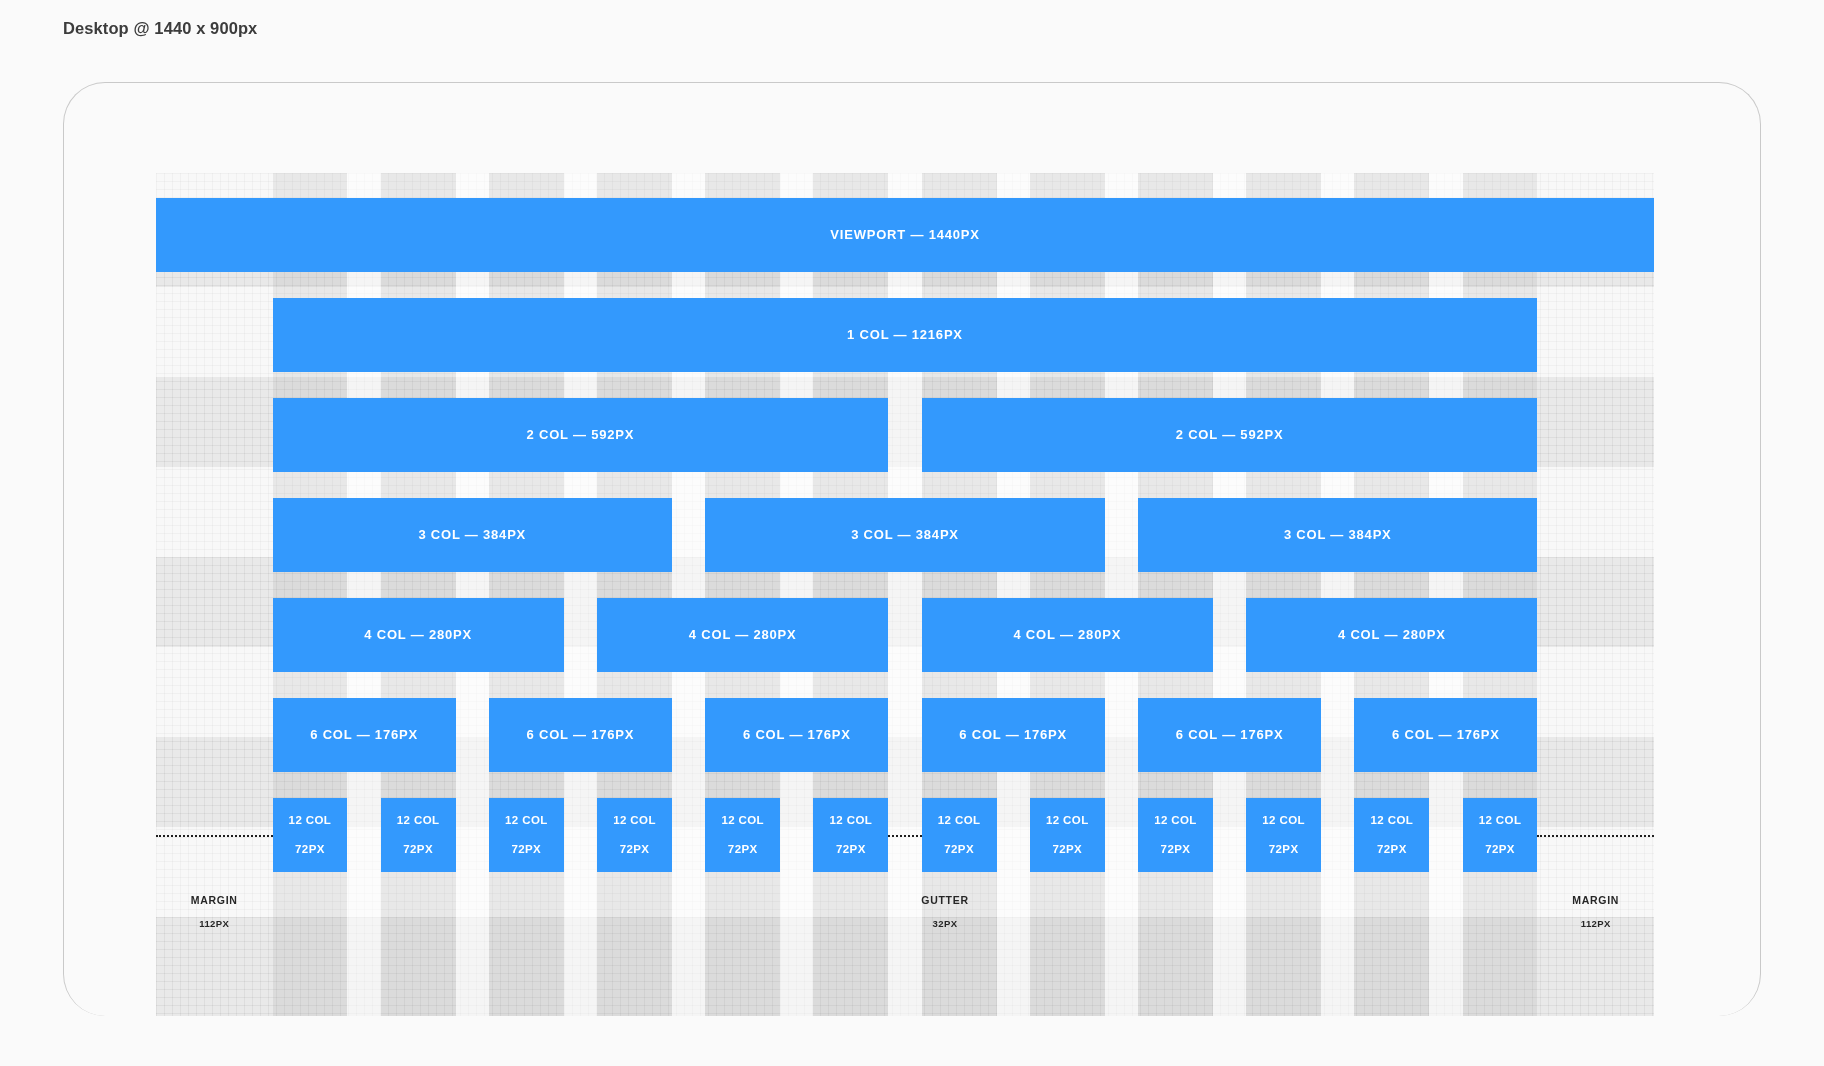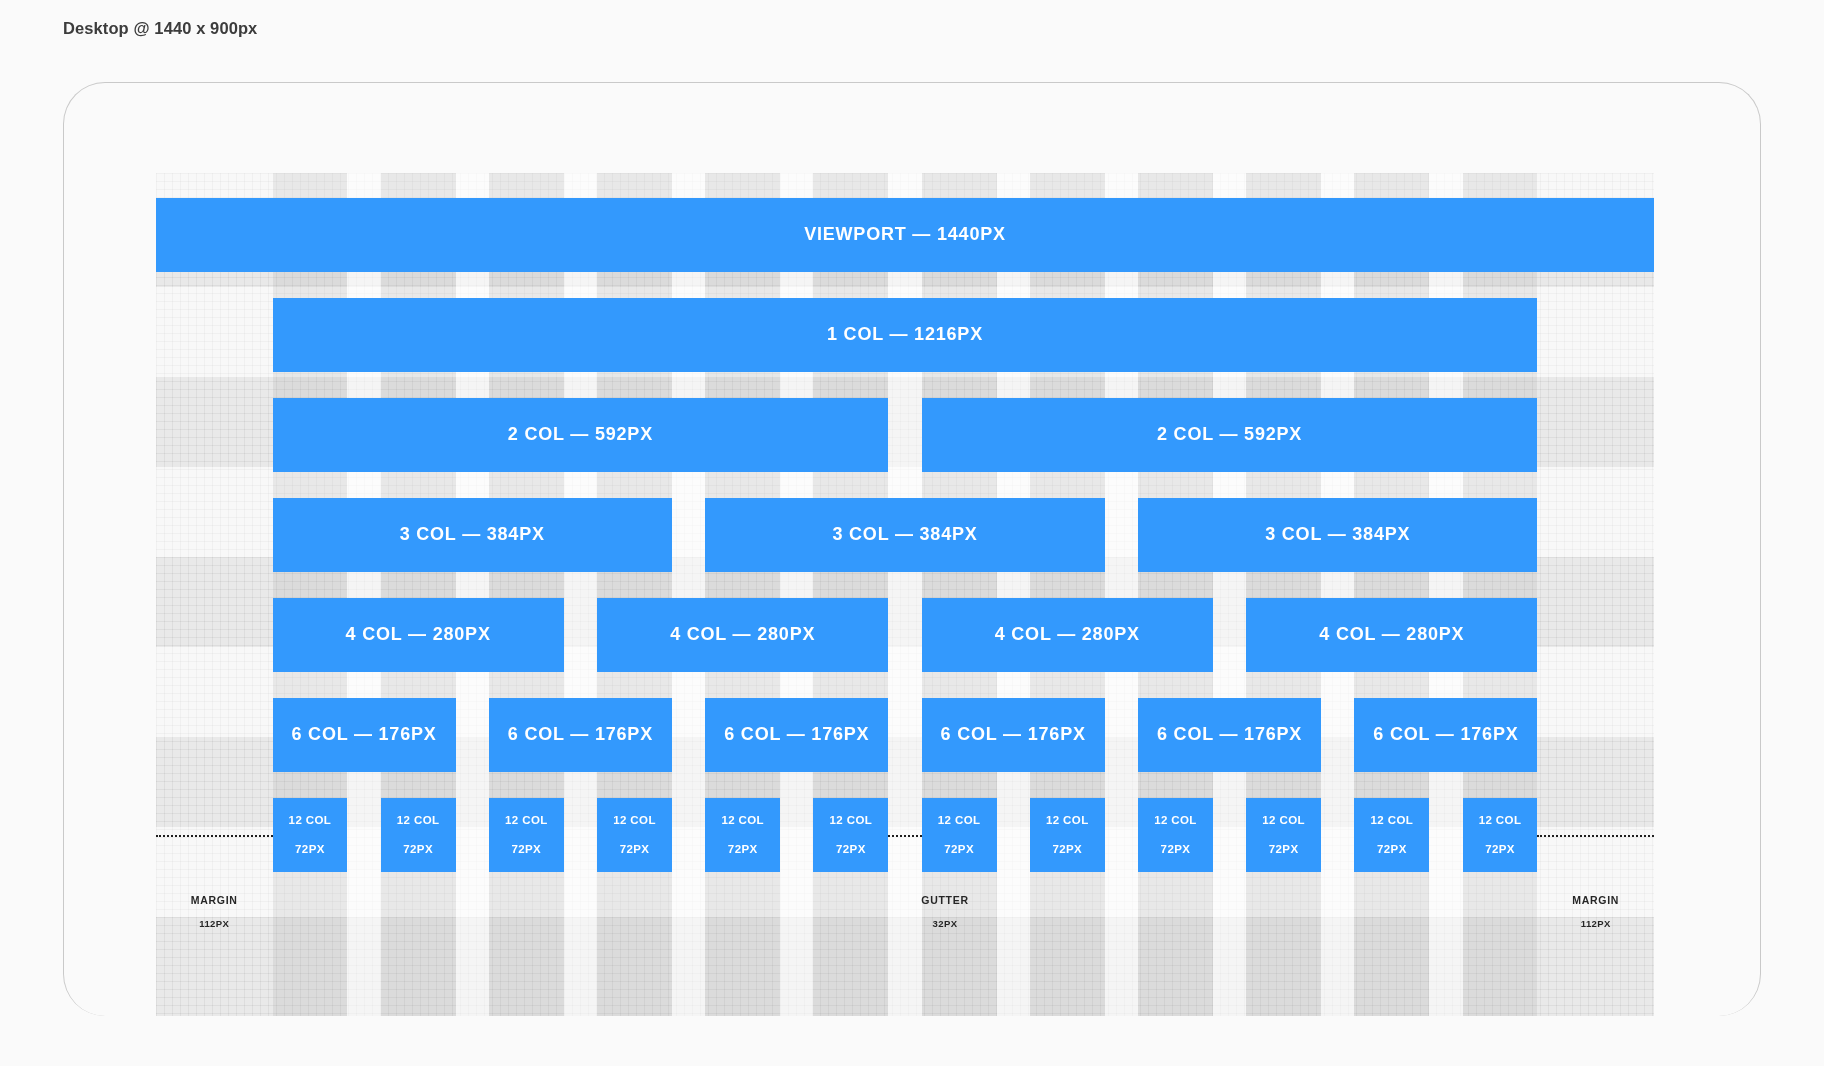--- a/index.html
+++ b/index.html
@@ -97,21 +97,21 @@
     flex-direction: column;
     align-items: center;
     justify-content: center;
     color: #ffffff;
     font-weight: 700;
     letter-spacing: 0.8px;
     text-transform: uppercase;
     white-space: nowrap;
     line-height: 1.1;
   }
-  .bar .lbl { font-size: 18px; }
+  .bar .lbl { font-size: 13px; }
   .bar.narrow .lbl { font-size: 11.5px; letter-spacing: 0.4px; }
   .bar.narrow .lbl:first-child { margin-bottom: 16px; }
 
   
   .rule {
     position: absolute;
     height: 0;
     border-top: 2px dotted #1f1f1f;
   }
 

